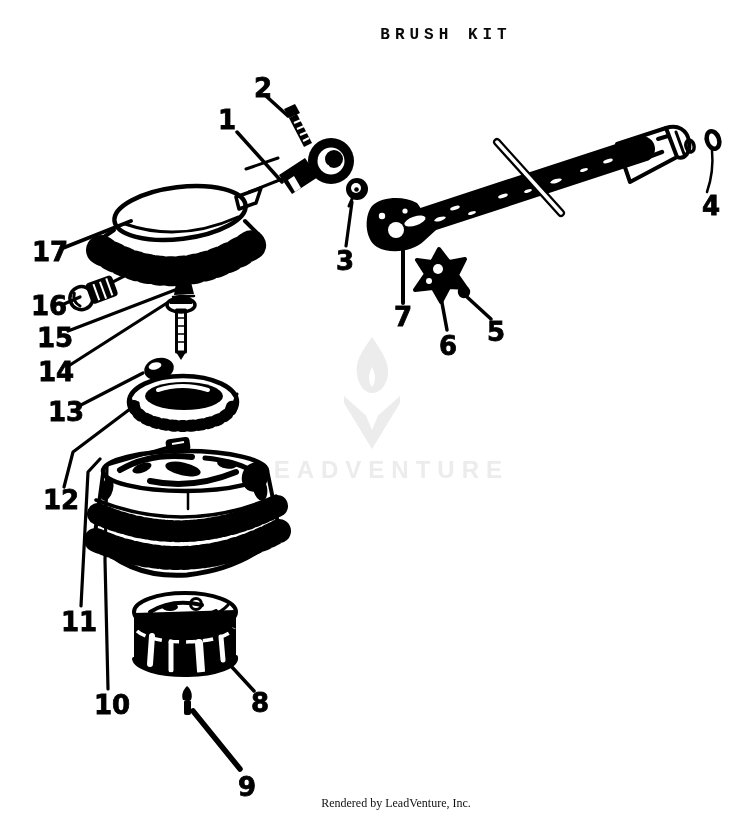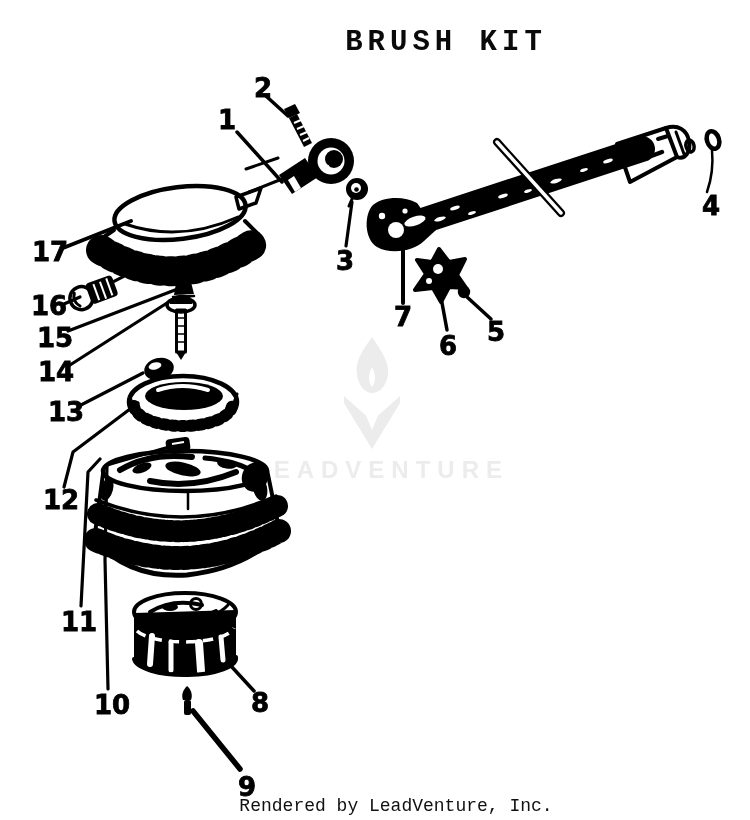--- a/index.html
+++ b/index.html
@@ -1,22 +1,22 @@
 <!DOCTYPE html>
 <html><head>
 <meta charset="utf-8">
 <style>
   html,body{margin:0;padding:0;background:#fff;}
   .page{position:relative;width:750px;height:820px;background:#fff;overflow:hidden;
         font-family:"DejaVu Sans",sans-serif;}
   .title{position:absolute;top:26px;left:446px;transform:translateX(-50%);
-         font-family:"Liberation Mono",monospace;font-weight:bold;font-size:29px;
+         font-family:"Liberation Mono",monospace;font-weight:bold;font-size:16px;
          letter-spacing:5px;color:#0a0a0a;white-space:pre;}
   .footer{position:absolute;top:796px;left:396px;transform:translateX(-50%);
-          font-family:Liberation Mono, monospace;font-size:18px;color:#111;}
+          font-family:Liberation Serif, serif;font-size:12px;color:#111;}
   svg{position:absolute;top:0;left:0;}
   .wm-text{font-family:"Liberation Sans",sans-serif;font-weight:bold;font-size:24px;
            letter-spacing:7px;fill:#ececec;}
   .callout{font-family:"DejaVu Sans",sans-serif;font-weight:800;font-size:26px;fill:#000;
            text-anchor:middle;paint-order:stroke;stroke:#000;stroke-width:0.8px;}
   .ln{stroke:#000;fill:none;stroke-linecap:round;stroke-linejoin:round;}
 </style>
 </head>
 <body>
 

